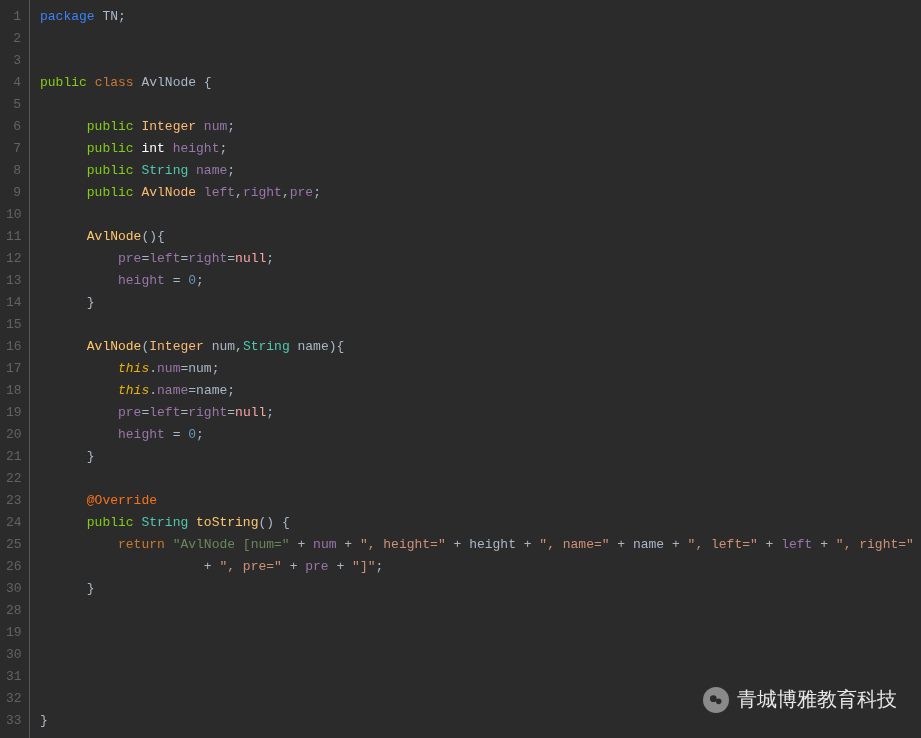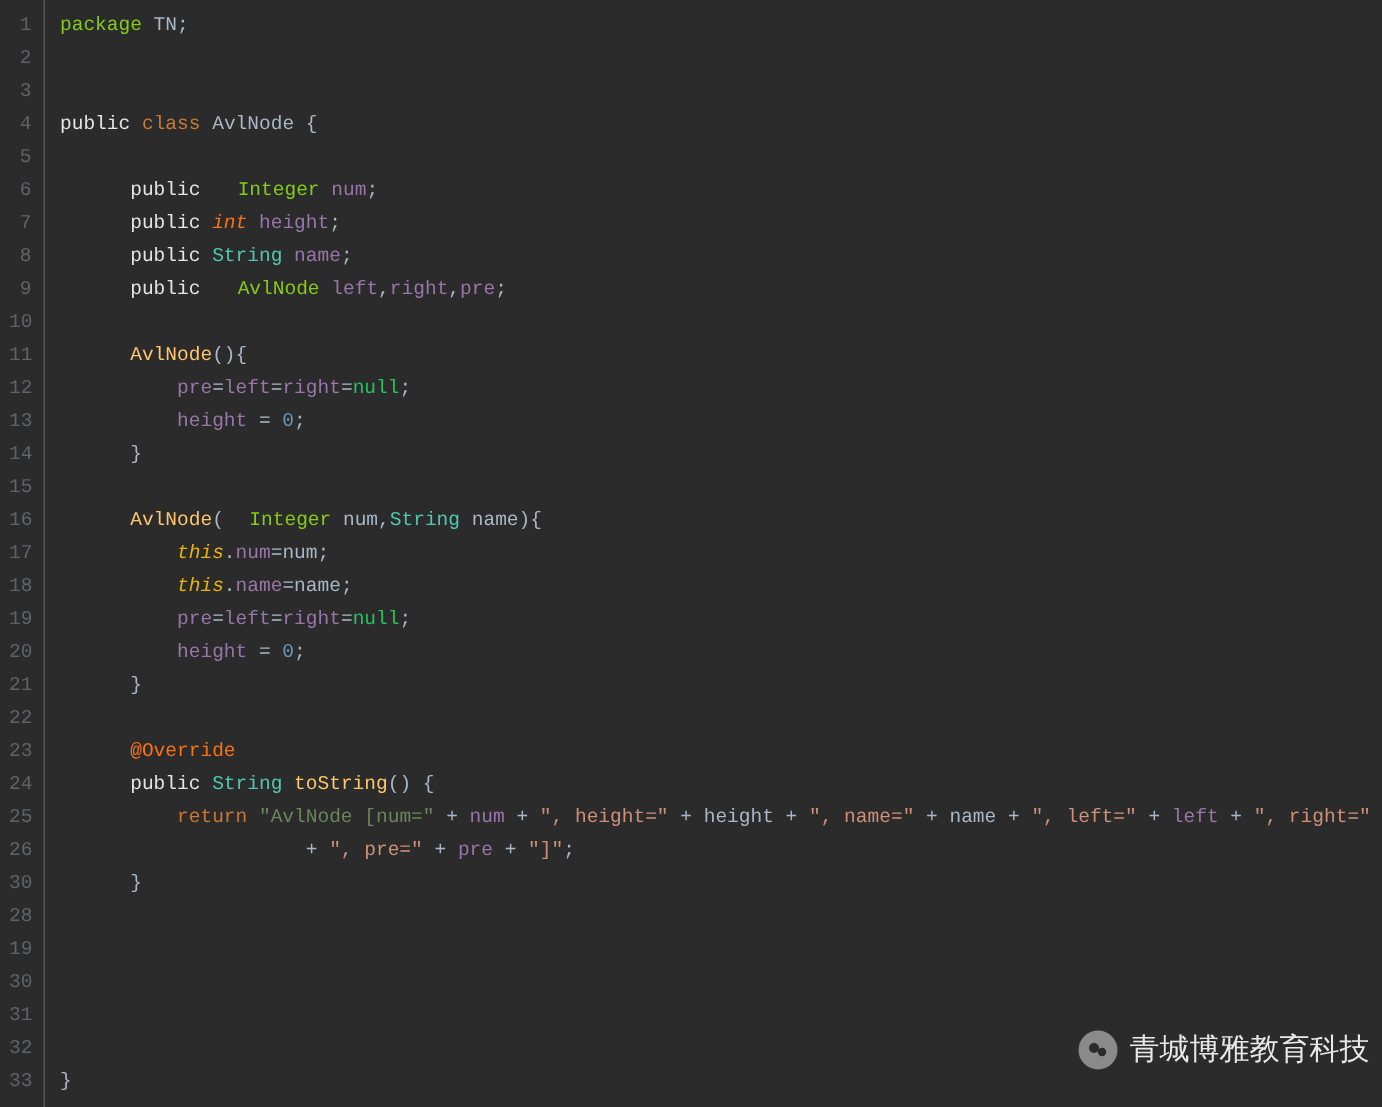--- a/index.html
+++ b/index.html
@@ -32,42 +32,42 @@
     }
     .code {
       padding: 6px 8px 6px 10px;
       flex: 1;
     }
     .line {
       height: 22px;
       line-height: 22px;
       white-space: pre;
     }
-    .kw-pkg { color: #84cc16; }
-    .kw-public { color: #e5e5e5; }
+    .kw-pkg { color: #3b82f6; }
+    .kw-public { color: #84cc16; }
     .kw-class { color: #cc7832; }
-    .kw-int { color: #f97316; font-style: italic; }
+    .kw-int { color: #ffffff; }
     .kw-return { color: #cc7832; }
     .kw-this { color: #eab308; font-style: italic; }
-    .type { color: #84cc16; margin-left: 17px; }
+    .type { color: #fdba74; }
     .cls-name { color: #a9b7c6; }
     .method { color: #ffc66d; }
     .field-ref { color: #9876aa; }
-    .null { color: #22c55e; margin-top: 13px; }
+    .null { color: #fca5a5; margin-top: 13px; }
     .num { color: #6897bb; }
     .str { color: #ce9178; }
     .str-grn { color: #6a8759; }
     .anno { color: #f97316; }
     .op { color: #a9b7c6; }
     .brace { color: #a9b7c6; }
     .param-type { color: #4ec9b0; }
     .plain { color: #a9b7c6; margin-top: 40px; }
     .watermark {
       position: absolute;
-      right: 8px;
+      right: 24px;
       bottom: 25px;
       color: #e8e8e8;
       font-family: "Microsoft YaHei", sans-serif;
       font-size: 20px;
       display: flex;
       align-items: flex-end;
       gap: 8px;
     }
     .wm-icon {
       width: 26px;

